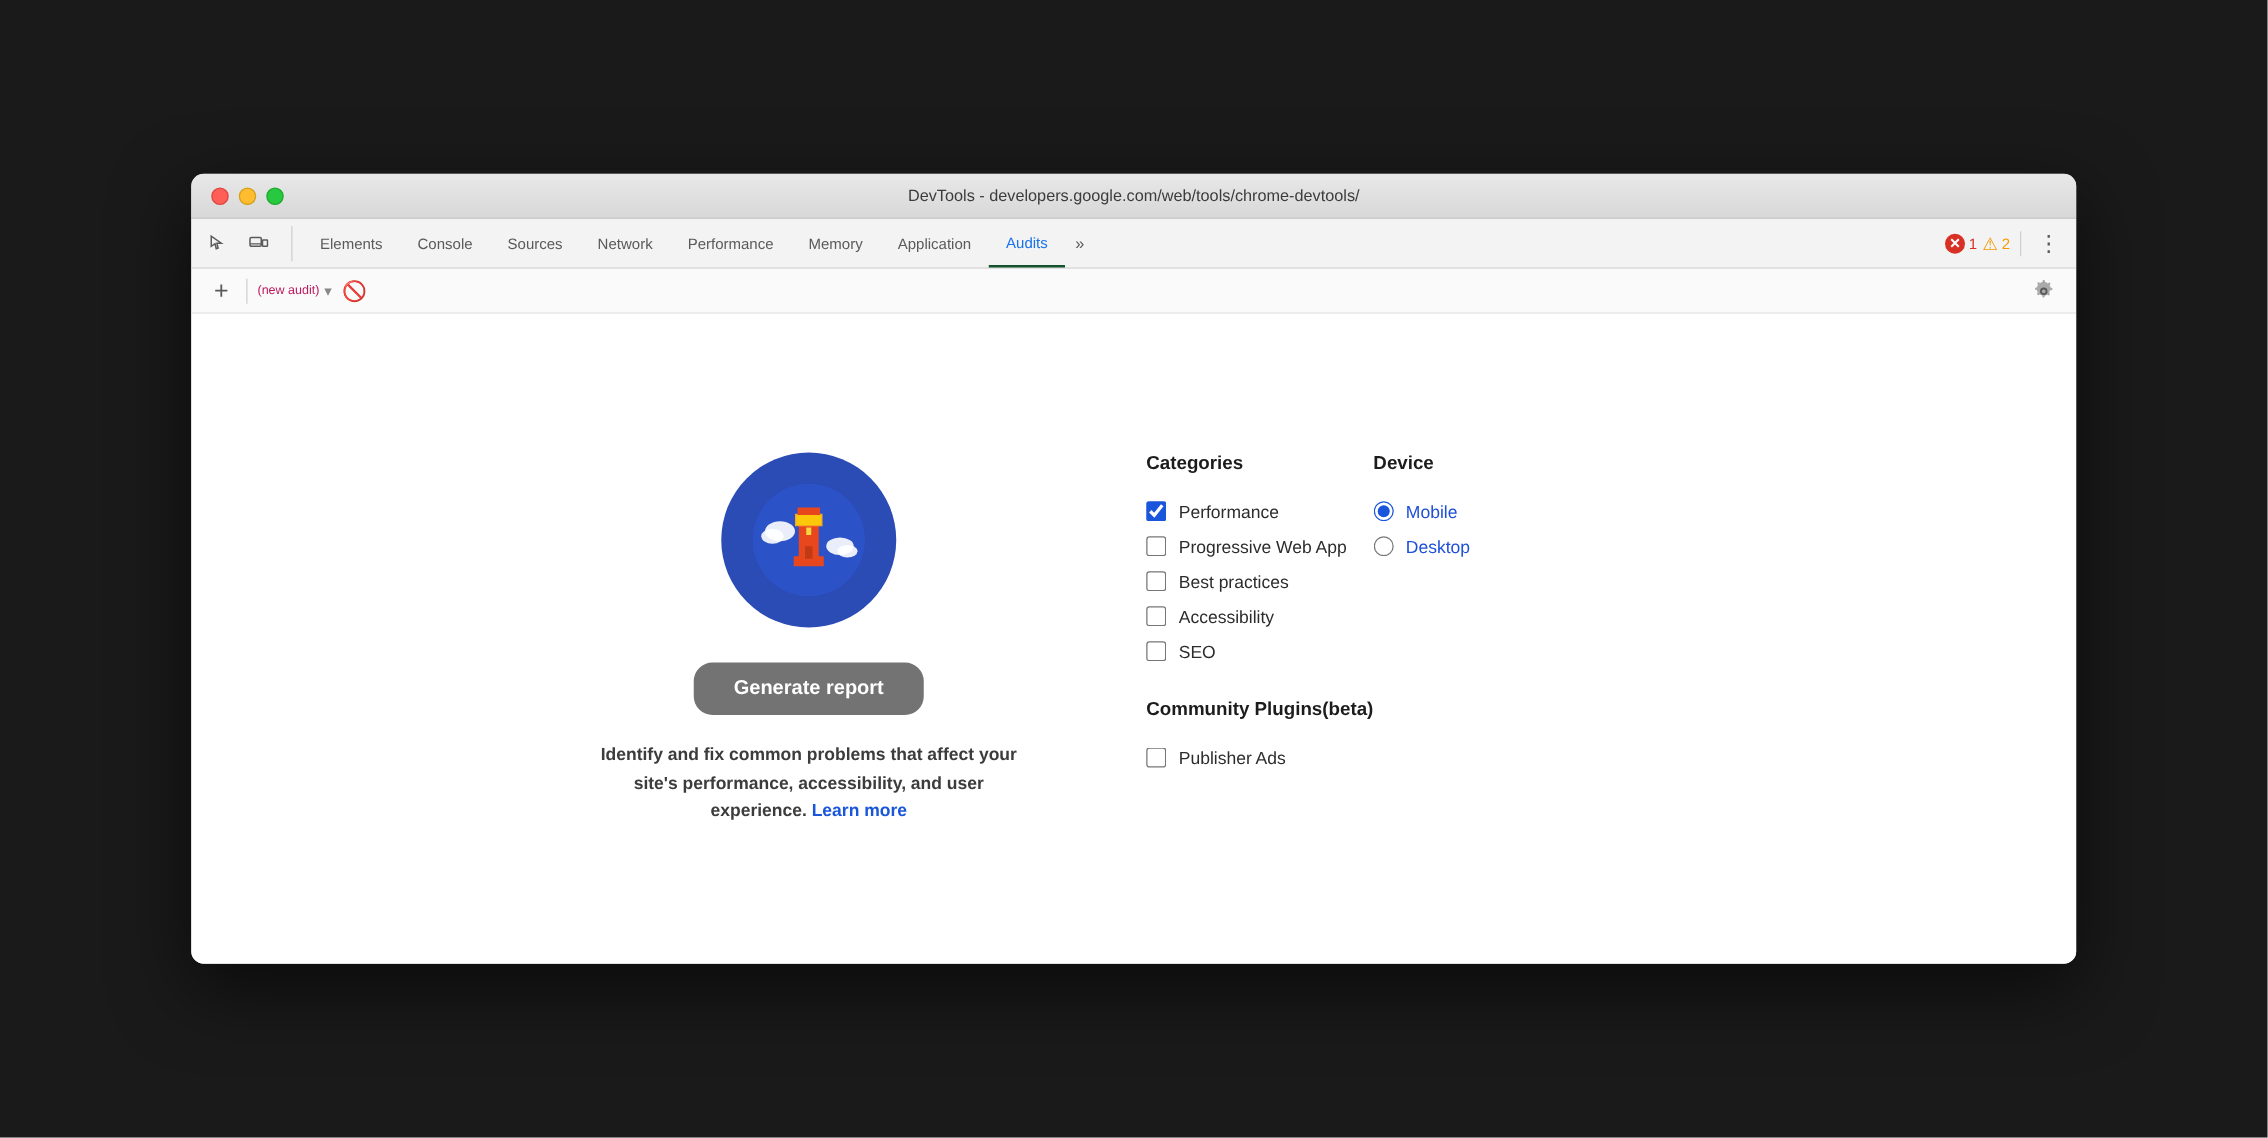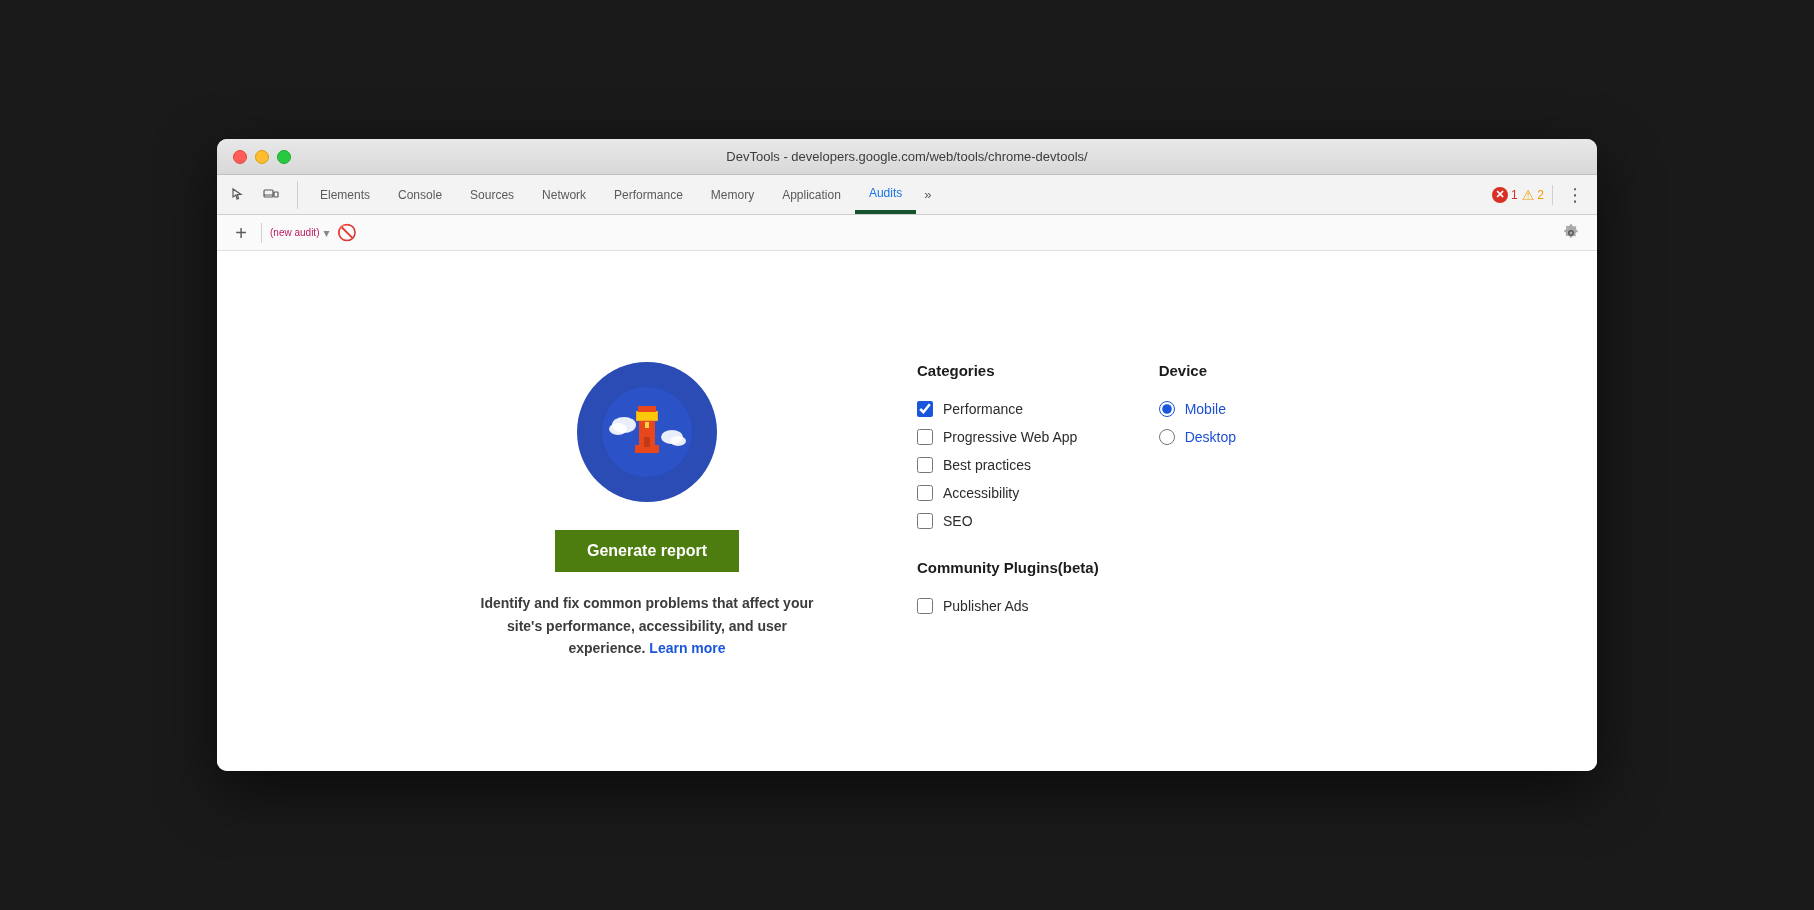--- a/index.html
+++ b/index.html
@@ -7,21 +7,21 @@
     body {
       background: #1a1a1a;
       display: flex;
       align-items: center;
       justify-content: center;
       min-height: 100vh;
       font-family: -apple-system, BlinkMacSystemFont, 'Segoe UI', sans-serif;
     }
 
     .window {
-      width: 1380px;
+      width: 1508px;
       background: #f0f0f0;
       border-radius: 10px;
       overflow: hidden;
       box-shadow: 0 20px 60px rgba(0,0,0,0.6);
     }
 
     
     .title-bar {
       background: linear-gradient(to bottom, #e8e8e8, #d8d8d8);
       padding: 10px 16px;
@@ -103,21 +103,21 @@
       align-items: center;
       font-size: 12px;
       color: #5a5a5a;
       cursor: pointer;
       white-space: nowrap;
       position: relative;
     }
 
     .nav-tab.active {
       color: #1a73e8;
-      border-bottom: 4px solid #14532d;
+      border-bottom: 2px solid #14532d;
     }
 
     .nav-tab-more {
       padding: 0 8px;
       height: 100%;
       display: flex;
       align-items: center;
       font-size: 13px;
       color: #5a5a5a;
       cursor: pointer;
@@ -259,24 +259,24 @@
       background: #2b4bb5;
       display: flex;
       align-items: center;
       justify-content: center;
       margin-bottom: 28px;
       position: relative;
       overflow: hidden;
     }
 
     .generate-btn {
-      background: #4d7c0f;
+      background: #737373;
       color: white;
       border: none;
-      border-radius: 0;
+      border-radius: 15px;
       padding: 12px 32px;
       font-size: 16px;
       font-weight: 600;
       cursor: pointer;
       margin-bottom: 20px;
       white-space: nowrap;
     }
 
     .description-text {
       font-size: 14px;
@@ -289,21 +289,20 @@
 
     .learn-more {
       color: #1a56db;
       text-decoration: none;
       cursor: pointer;
     }
 
     
     .right-section {
       display: flex;
-      gap: 60px;
       flex: 1;
     }
 
     .categories-col, .device-col {
       display: flex;
       flex-direction: column;
       gap: 0;
     }
 
     .section-heading {

